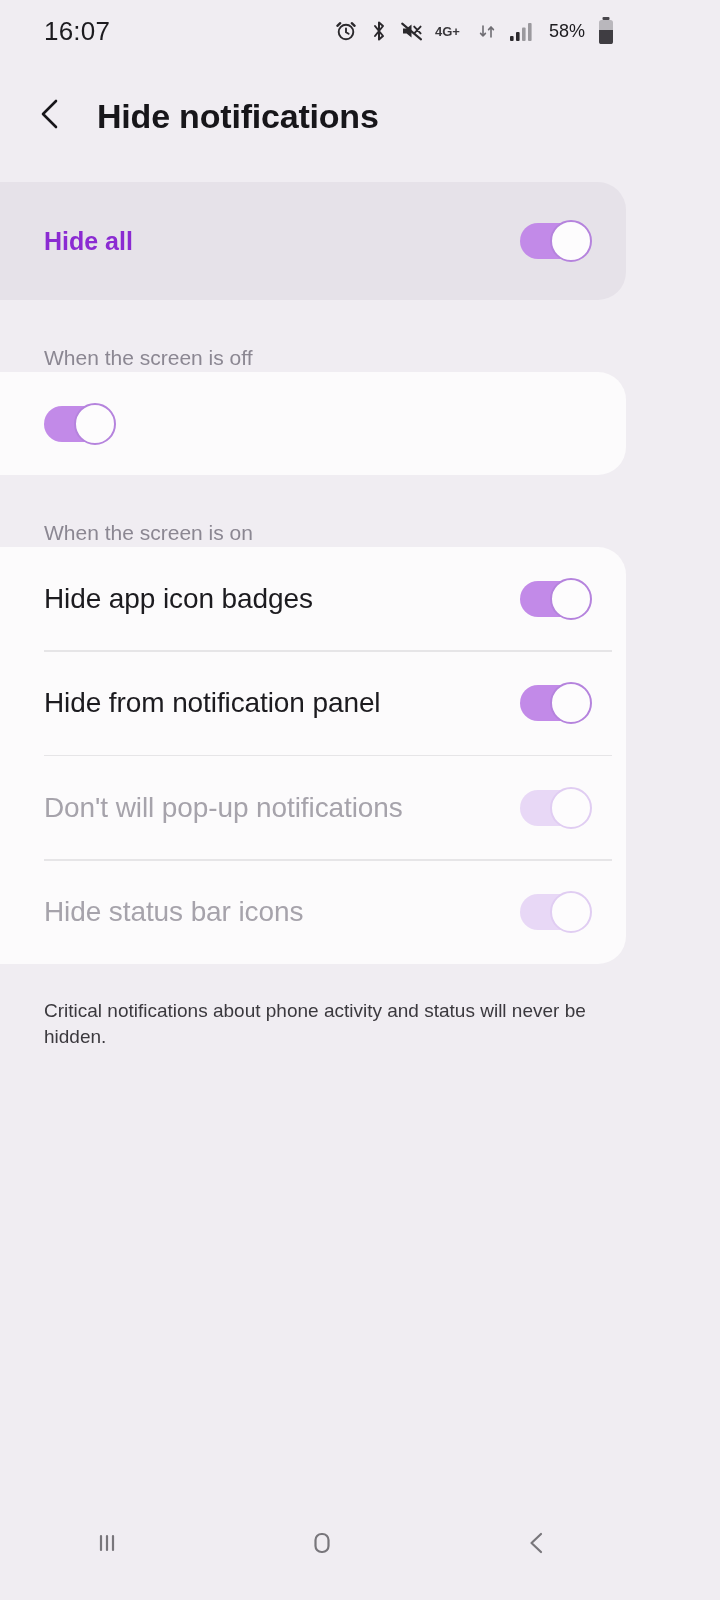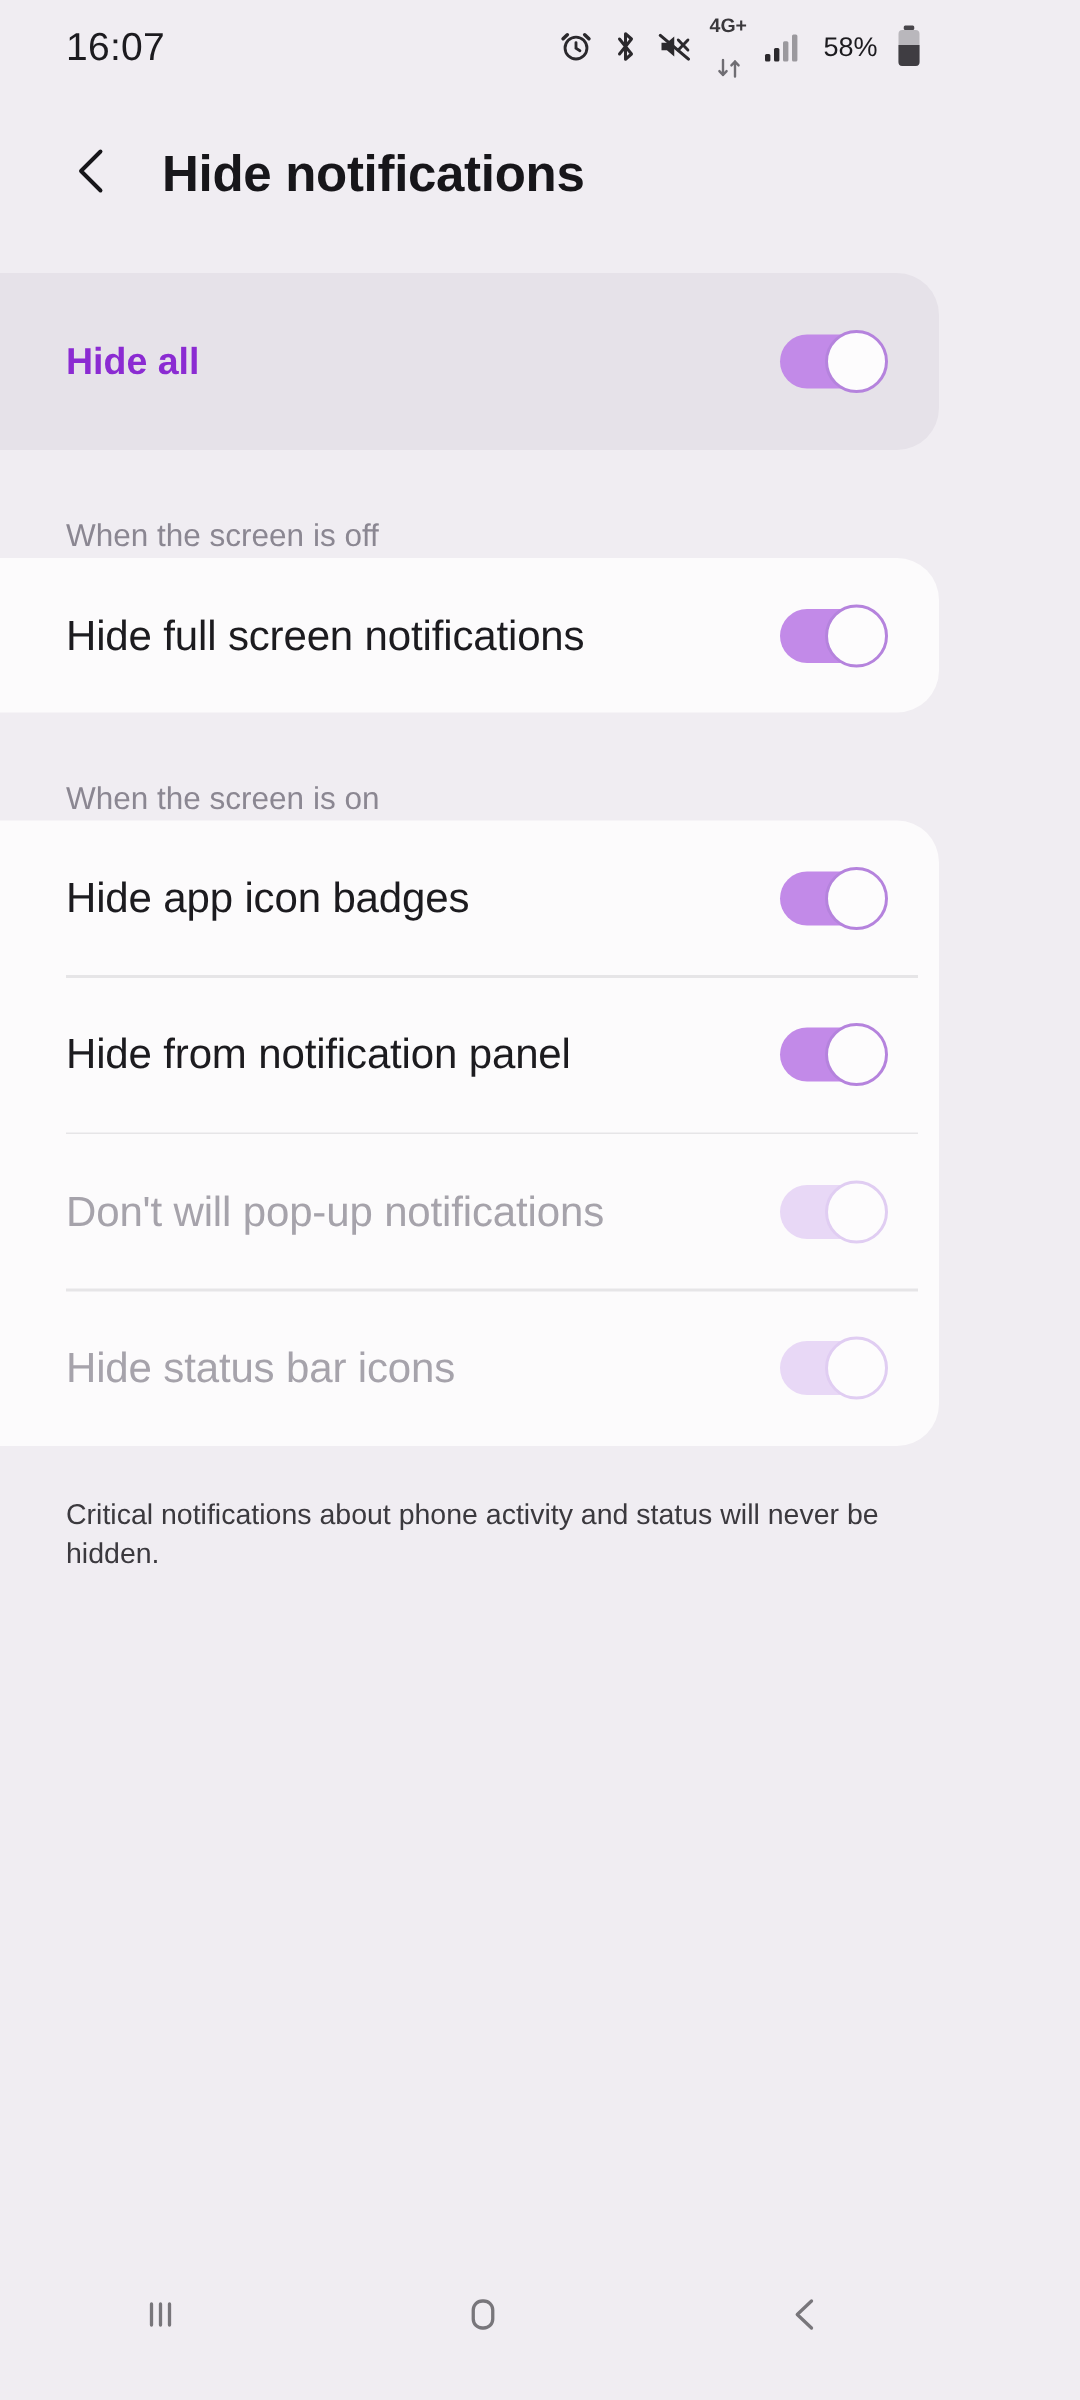--- a/index.html
+++ b/index.html
@@ -38,36 +38,36 @@
   }
   .status-icons svg { display: block; }
   .net-label {
     font-size: 13px;
     font-weight: bold;
     color: #3a383c;
     line-height: 1;
   }
   .net-wrap {
     display: flex;
-    flex-direction: column;
-    align-items: center;
+    flex-direction: row;
+    align-items: flex-end;
     gap: 16px;
   }
   .battery-pct {
     font-size: 18px;
     color: #1c1b1f;
     margin-left: 3px;
   }
 
   
   .header {
     height: 108px;
     display: flex;
     align-items: center;
-    padding-left: 42px;
+    padding-left: 31px;
     gap: 26px;
     flex: 0 0 auto;
   }
   .back-btn {
     width: 40px; height: 40px;
     display: flex; align-items: center; justify-content: center;
     cursor: pointer;
   }
   .page-title {
     font-size: 34px;
@@ -263,21 +263,20 @@
     <span class="master-label">Hide all</span>
     <span class="toggle">
       <span class="track"></span>
       <span class="knob"></span>
     </span>
   </div>
 
   <div class="section-label">When the screen is off</div>
   <div class="card flush-left">
     <div class="row">
-      <span class="row-label">Hide full screen notifications</span>
       <span class="toggle">
         <span class="track"></span>
         <span class="knob"></span>
       </span>
     </div>
   </div>
 
   <div class="section-label">When the screen is on</div>
   <div class="card flush-left">
 

